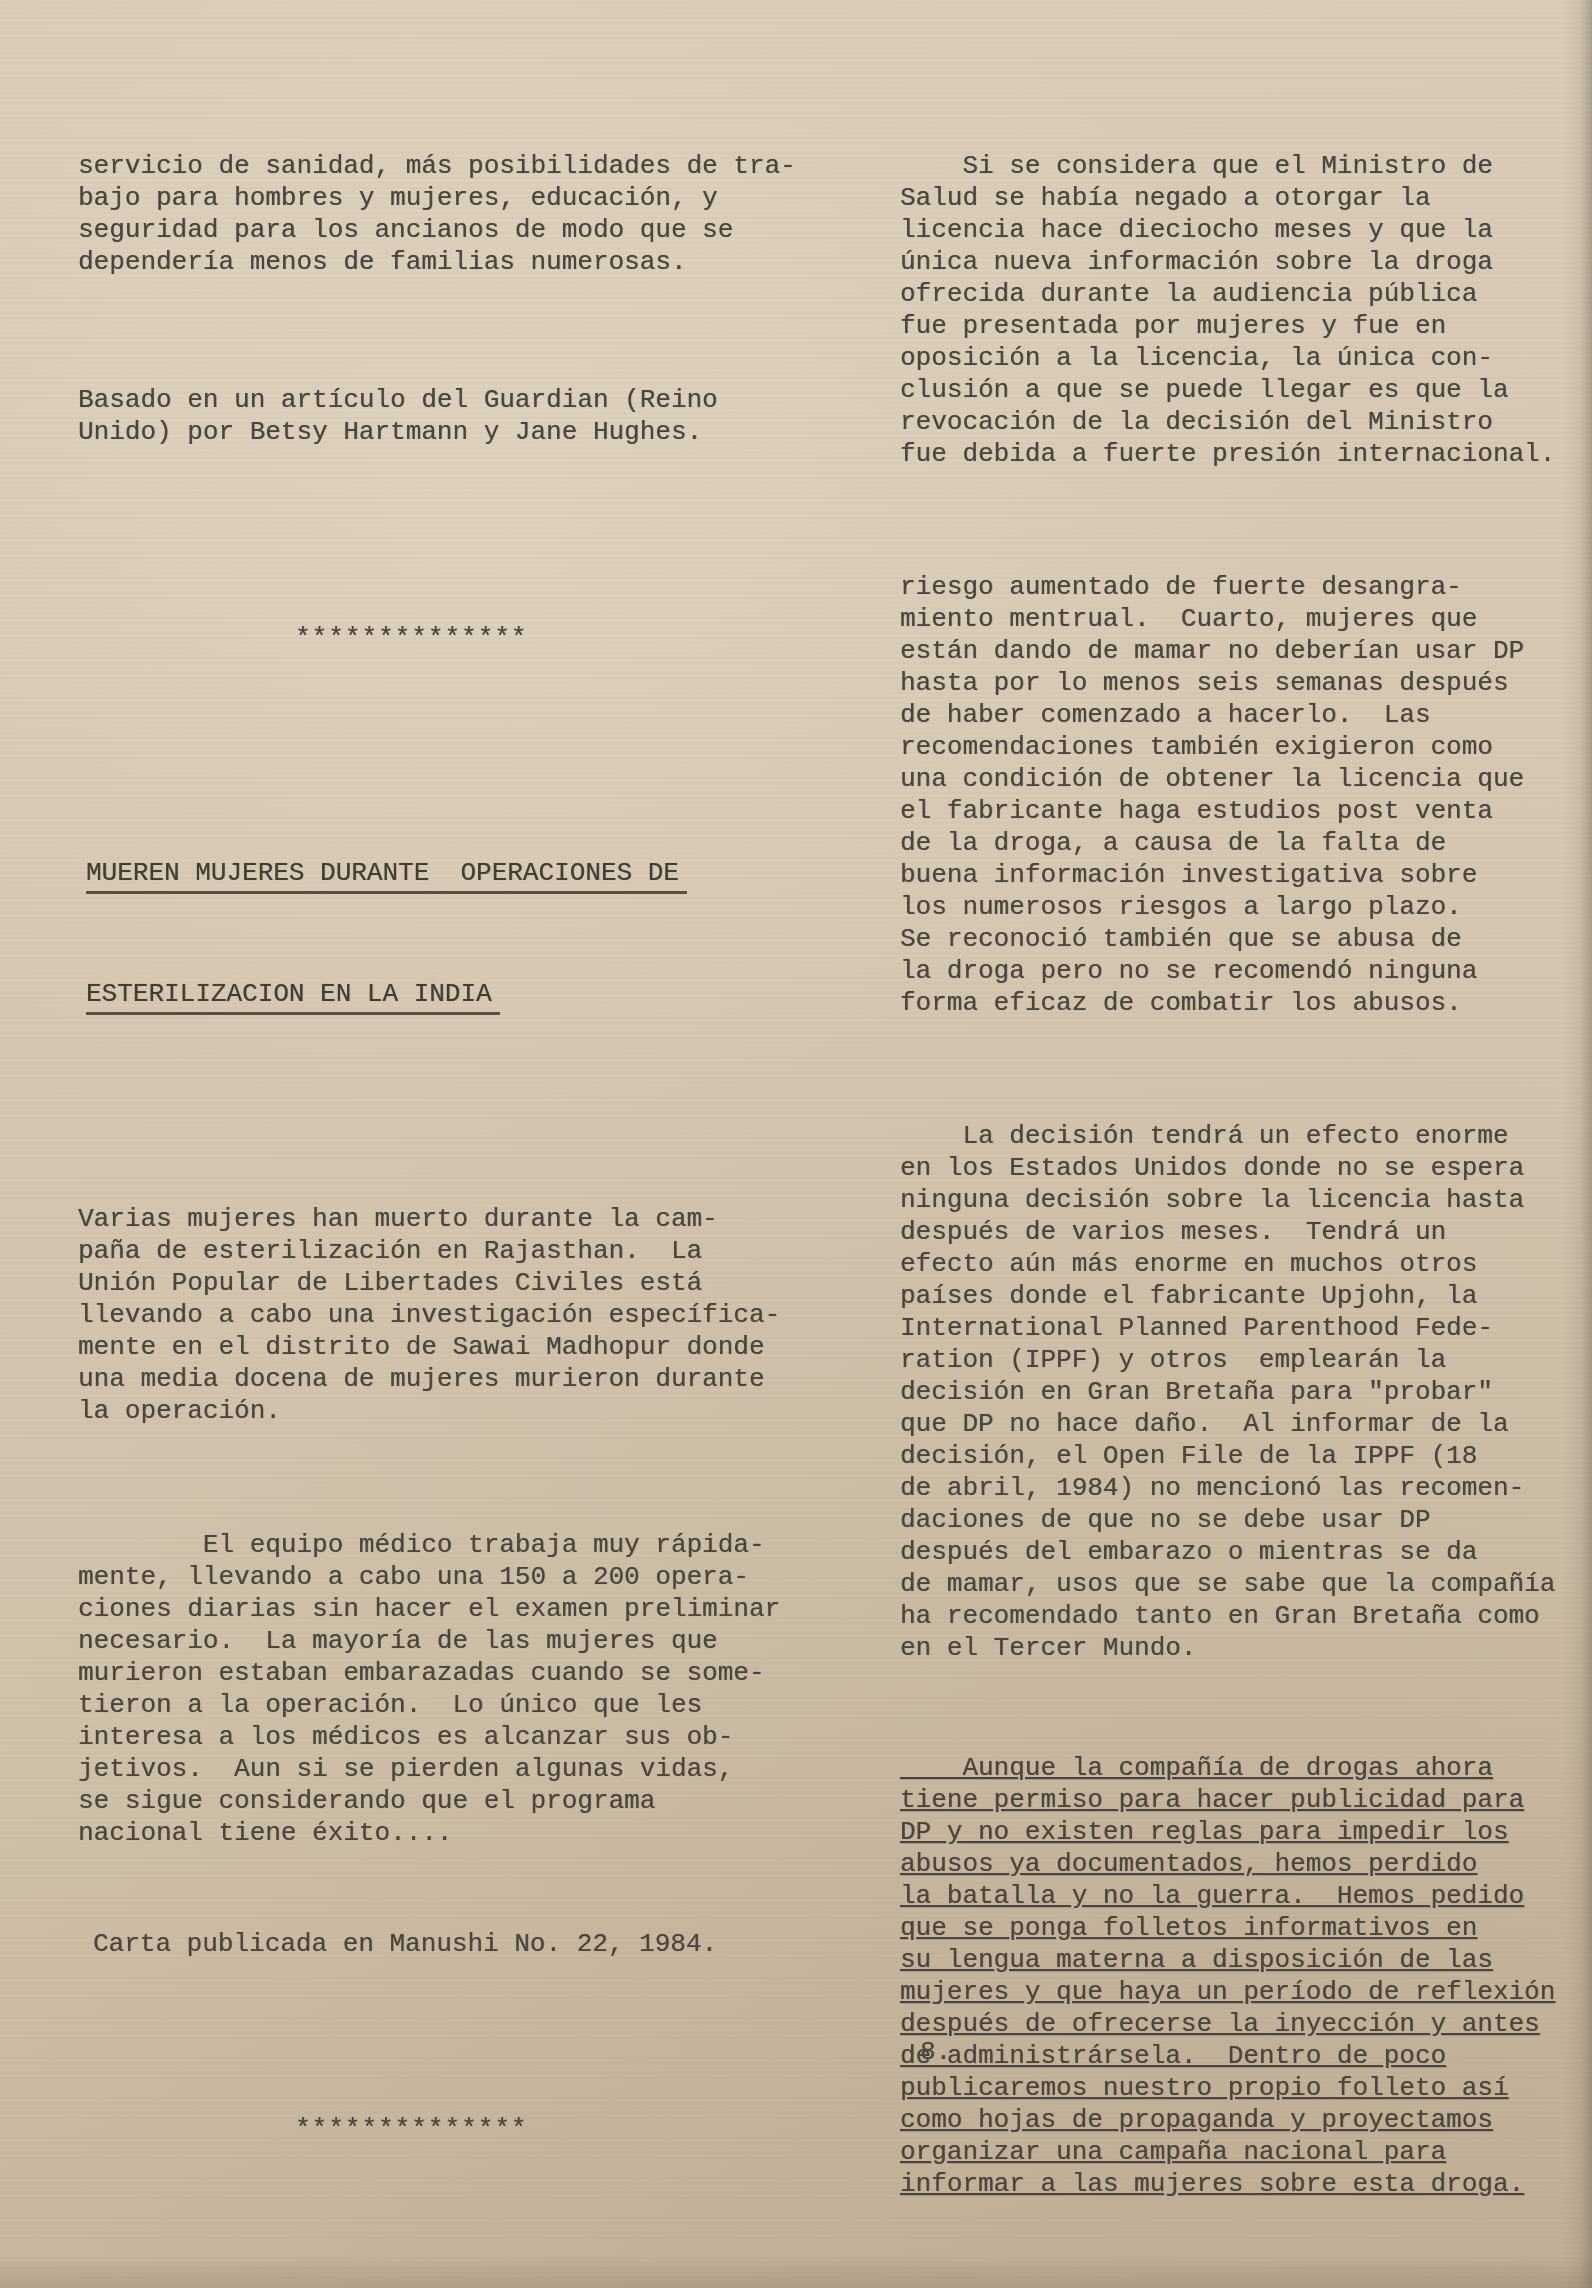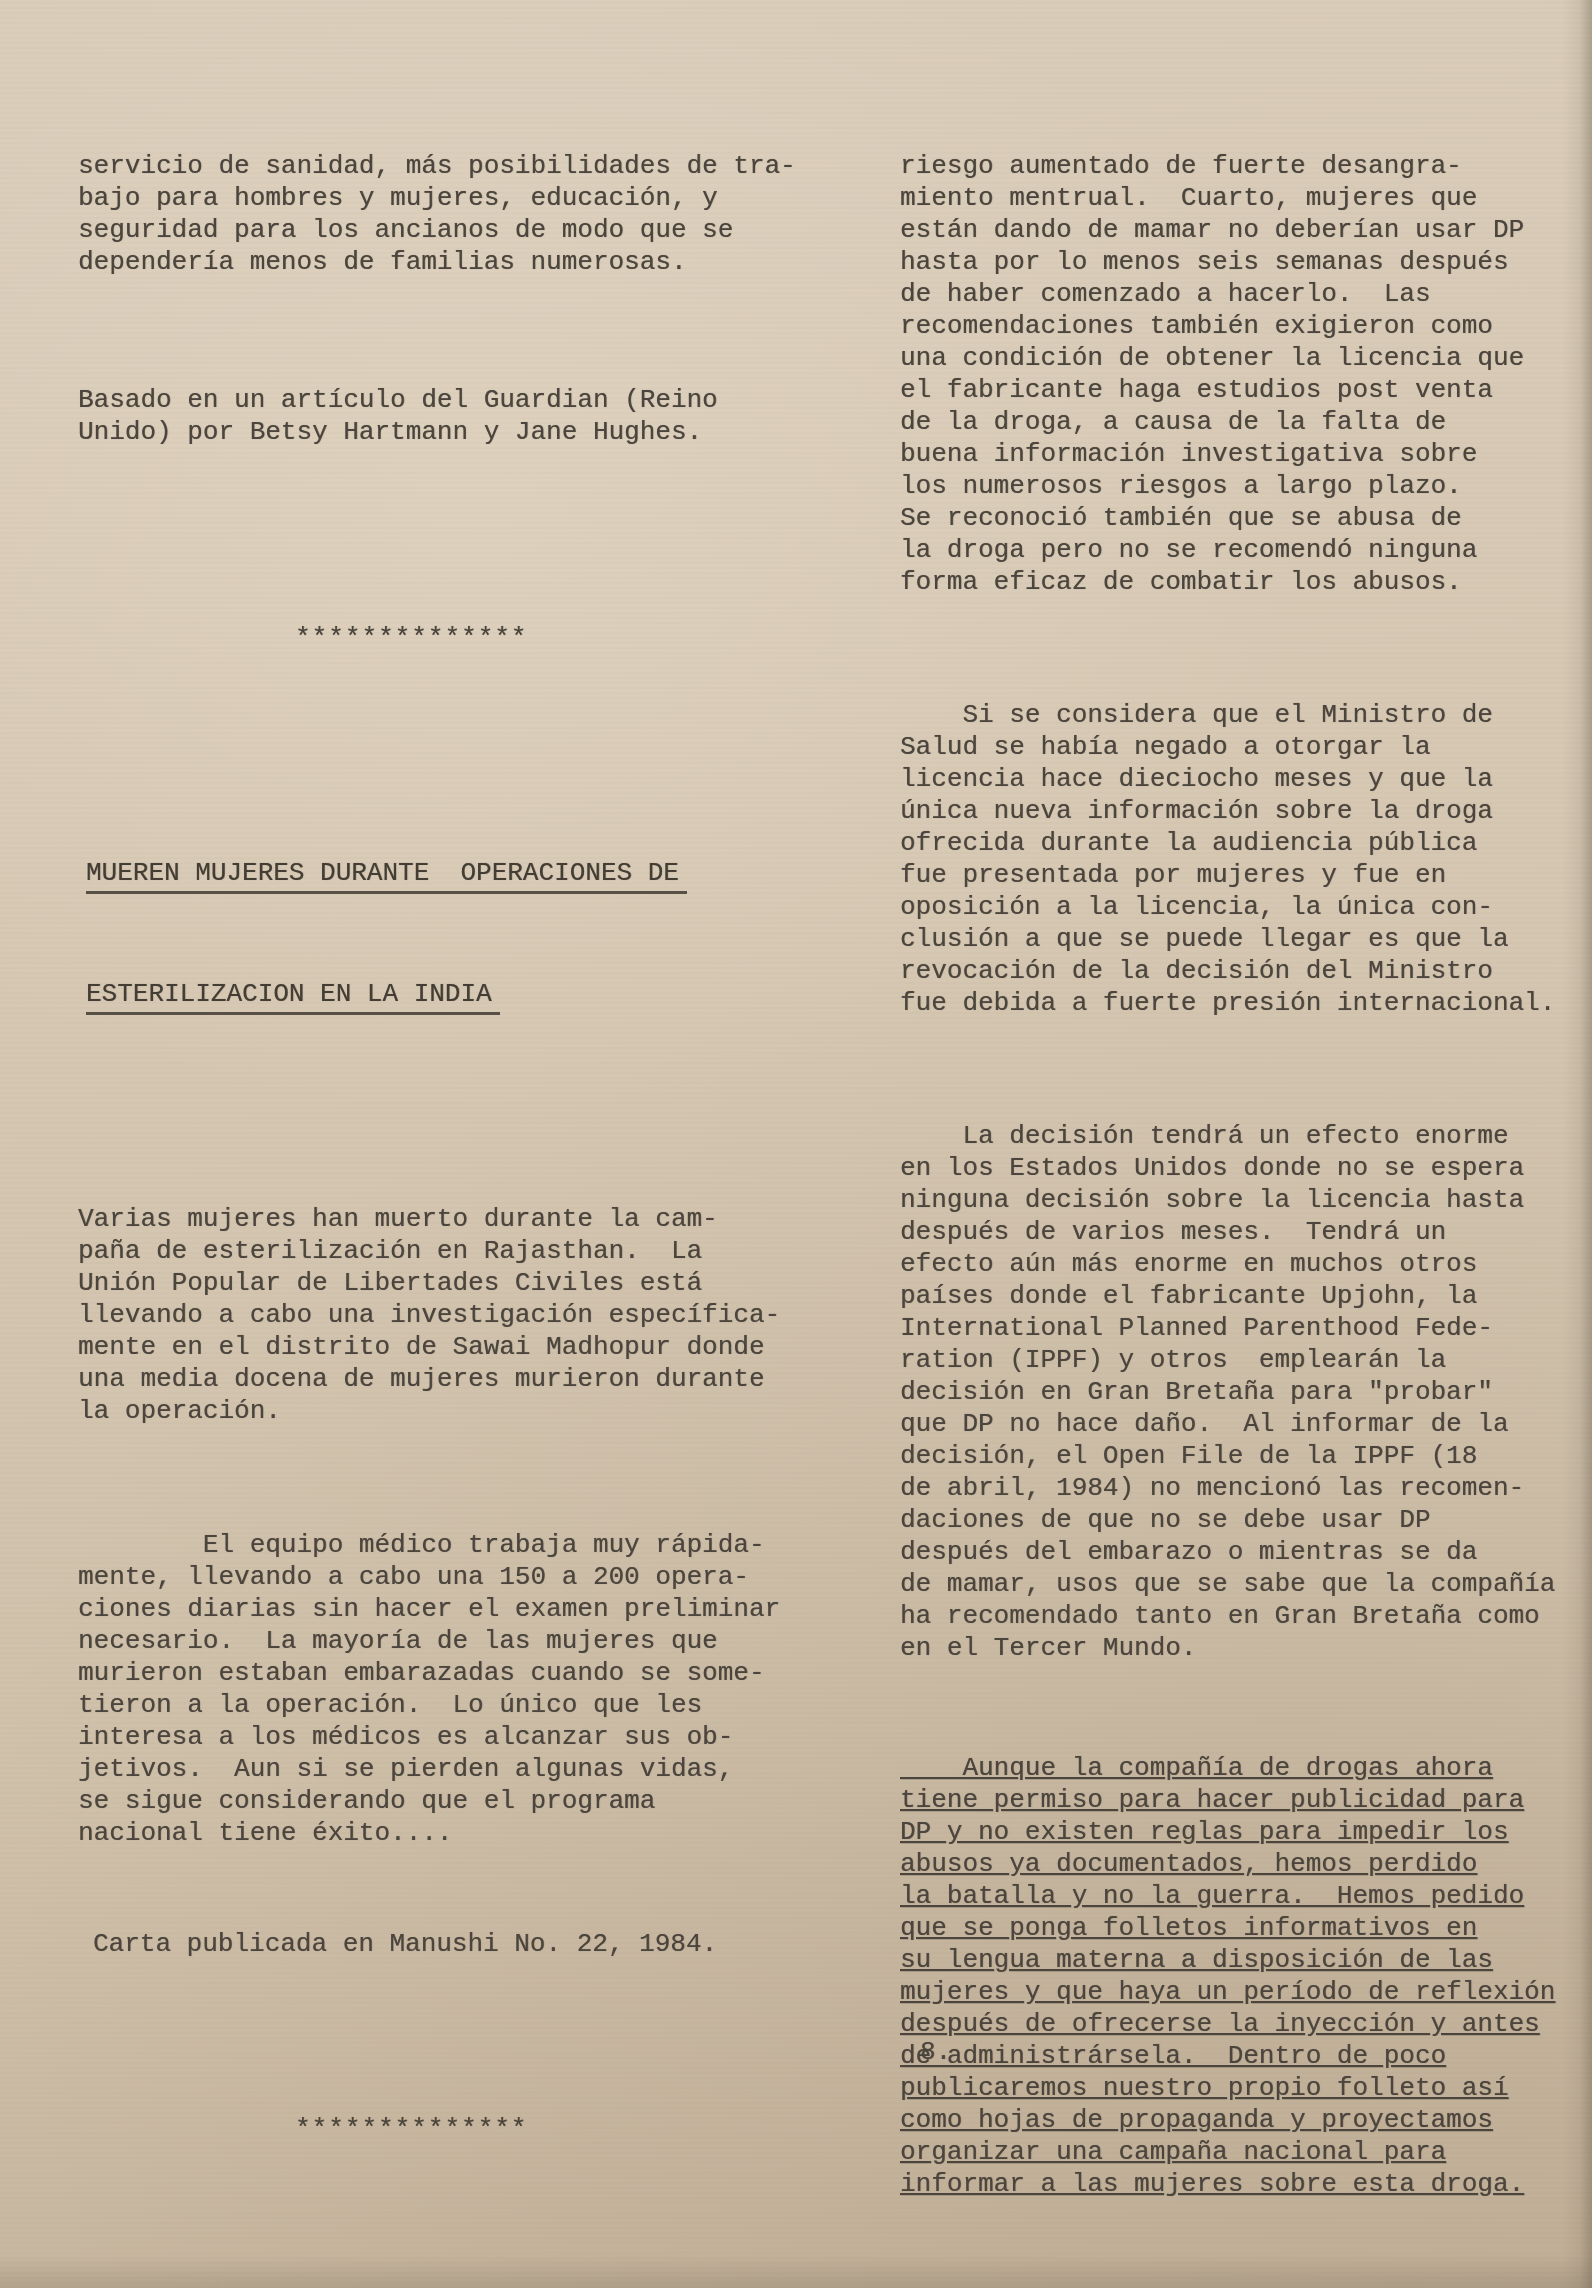--- a/index.html
+++ b/index.html
@@ -105,44 +105,44 @@
 
     <div class="headline">
       
       
     </div>
 
     
   </div>
 
   <div class="col col-right">
+    <p class="para rp2">    Si se considera que el Ministro de
+Salud se había negado a otorgar la
+licencia hace dieciocho meses y que la
+única nueva información sobre la droga
+ofrecida durante la audiencia pública
+fue presentada por mujeres y fue en
+oposición a la licencia, la única con-
+clusión a que se puede llegar es que la
+revocación de la decisión del Ministro
+fue debida a fuerte presión internacional.</p>
     <p class="para rp1">riesgo aumentado de fuerte desangra-
 miento mentrual.  Cuarto, mujeres que
 están dando de mamar no deberían usar DP
 hasta por lo menos seis semanas después
 de haber comenzado a hacerlo.  Las
 recomendaciones también exigieron como
 una condición de obtener la licencia que
 el fabricante haga estudios post venta
 de la droga, a causa de la falta de
 buena información investigativa sobre
 los numerosos riesgos a largo plazo.
 Se reconoció también que se abusa de
 la droga pero no se recomendó ninguna
 forma eficaz de combatir los abusos.</p>
-    <p class="para rp2">    Si se considera que el Ministro de
-Salud se había negado a otorgar la
-licencia hace dieciocho meses y que la
-única nueva información sobre la droga
-ofrecida durante la audiencia pública
-fue presentada por mujeres y fue en
-oposición a la licencia, la única con-
-clusión a que se puede llegar es que la
-revocación de la decisión del Ministro
-fue debida a fuerte presión internacional.</p>
     <p class="para rp3">    La decisión tendrá un efecto enorme
 en los Estados Unidos donde no se espera
 ninguna decisión sobre la licencia hasta
 después de varios meses.  Tendrá un
 efecto aún más enorme en muchos otros
 países donde el fabricante Upjohn, la
 International Planned Parenthood Fede-
 ration (IPPF) y otros  emplearán la
 decisión en Gran Bretaña para "probar"
 que DP no hace daño.  Al informar de la

